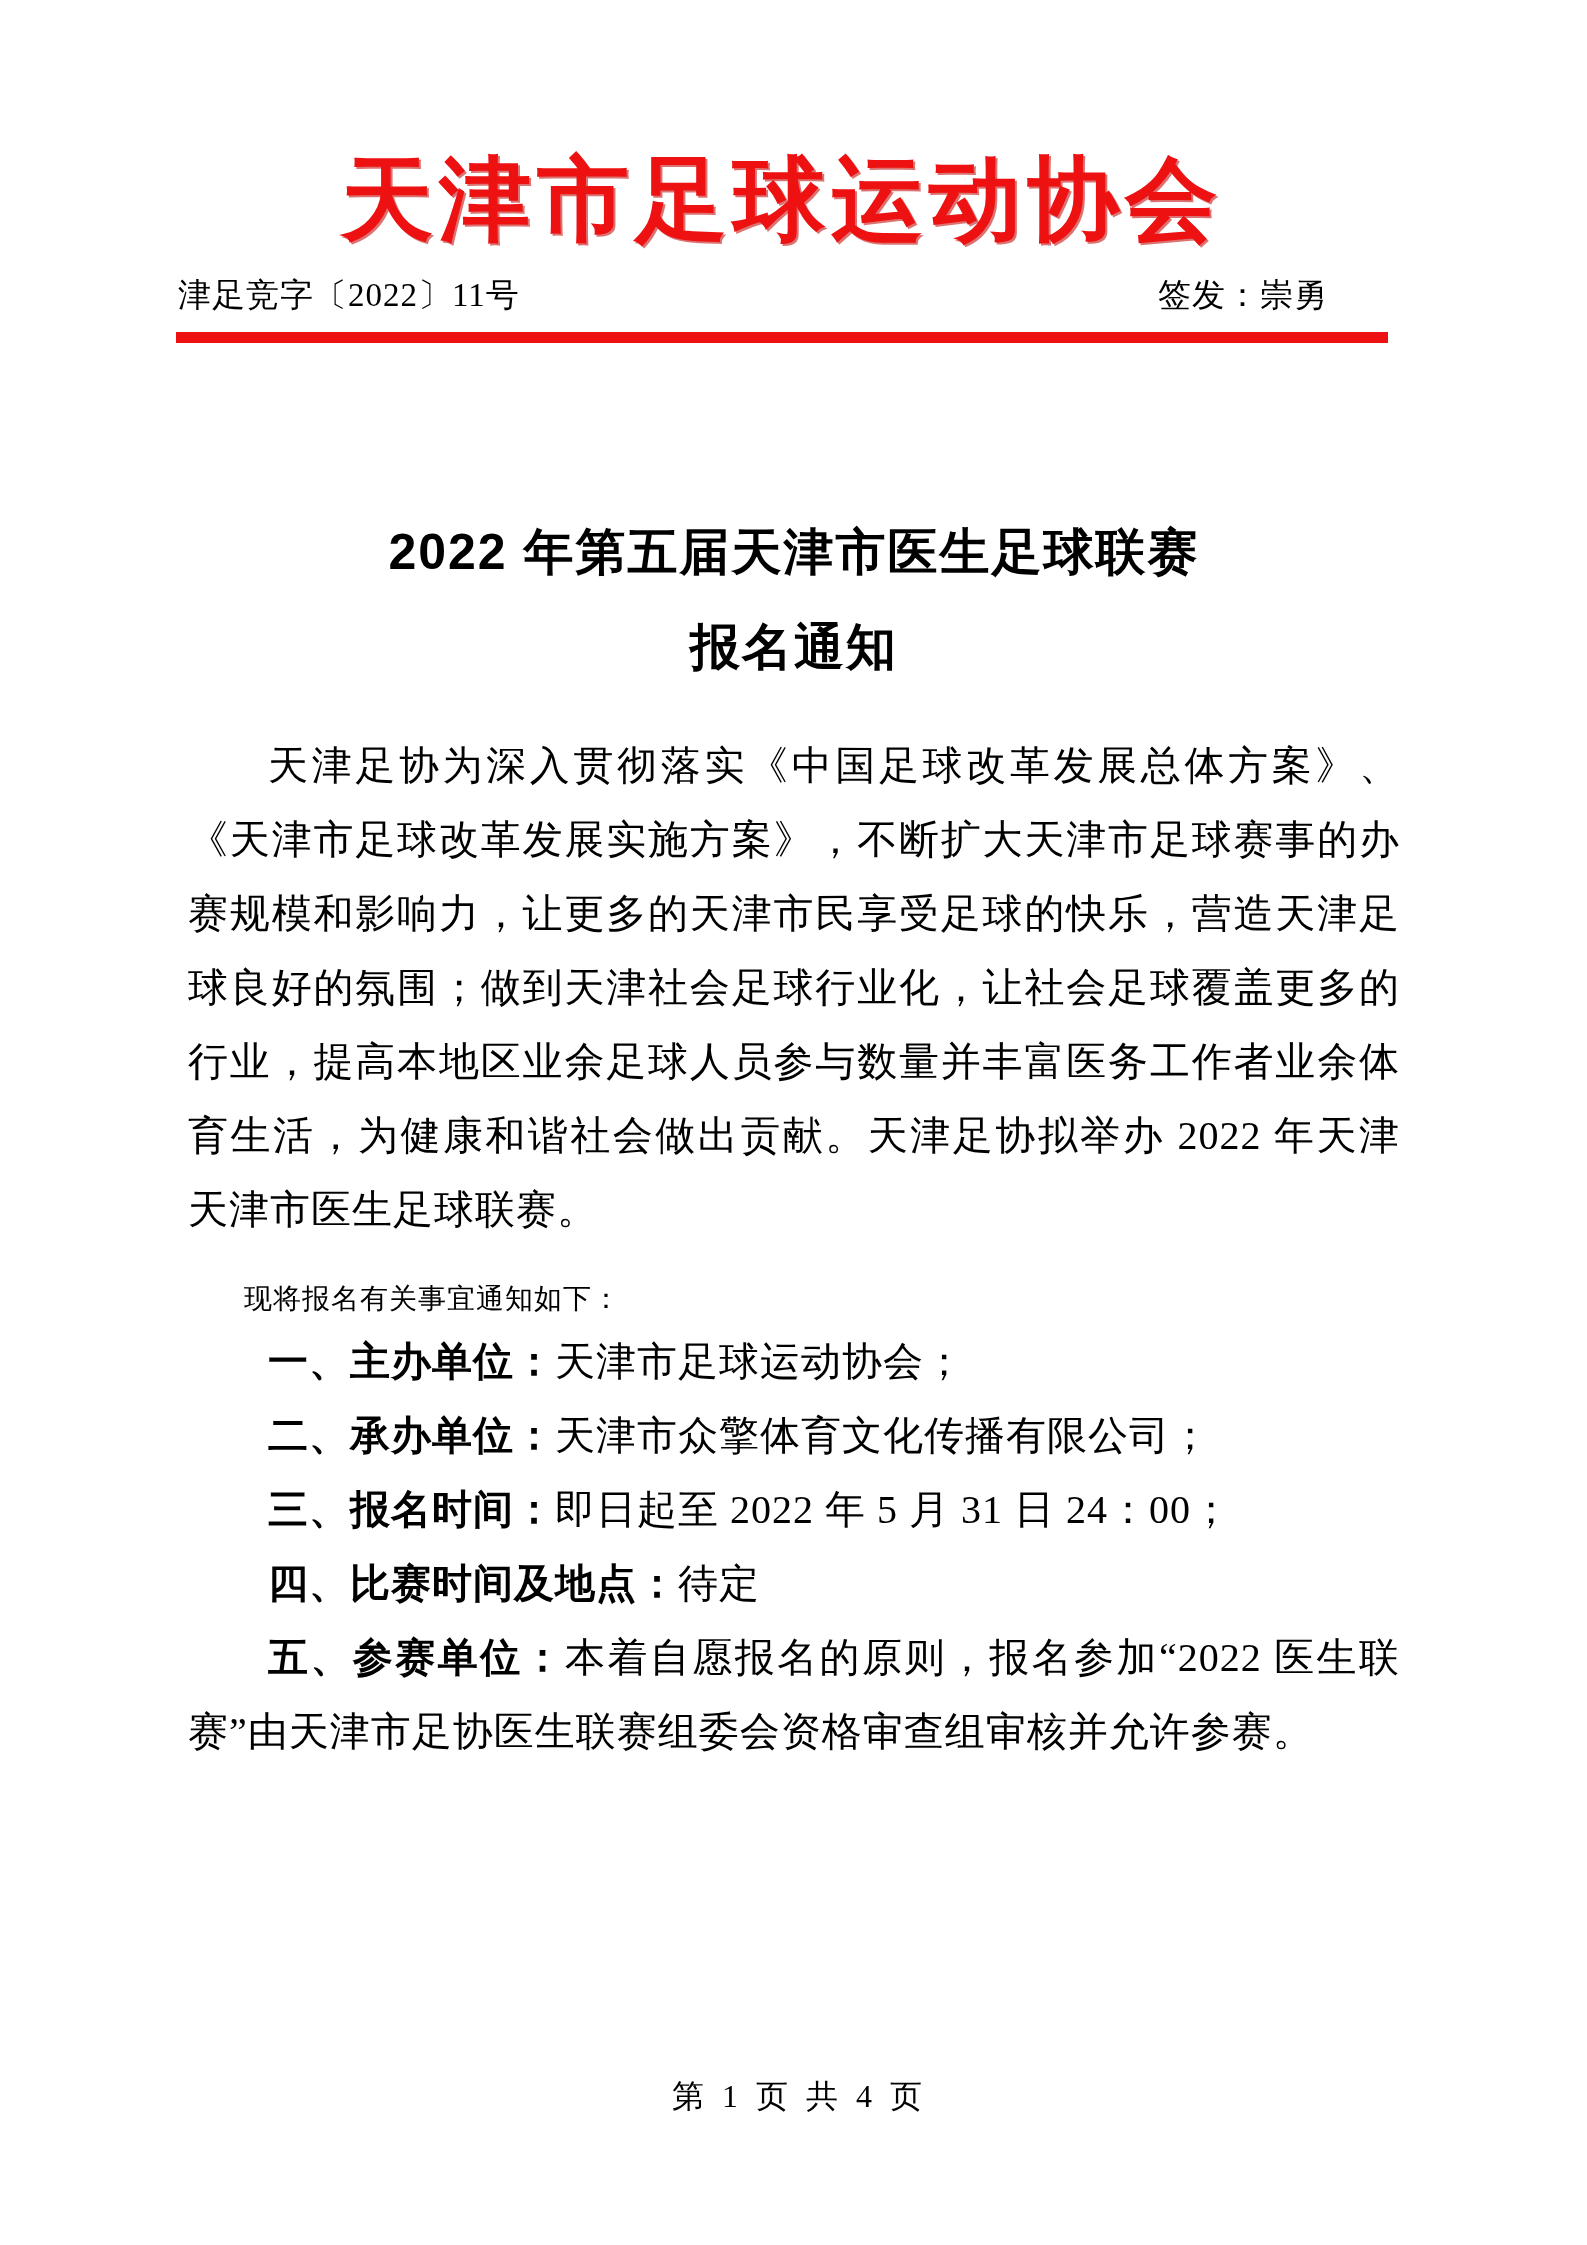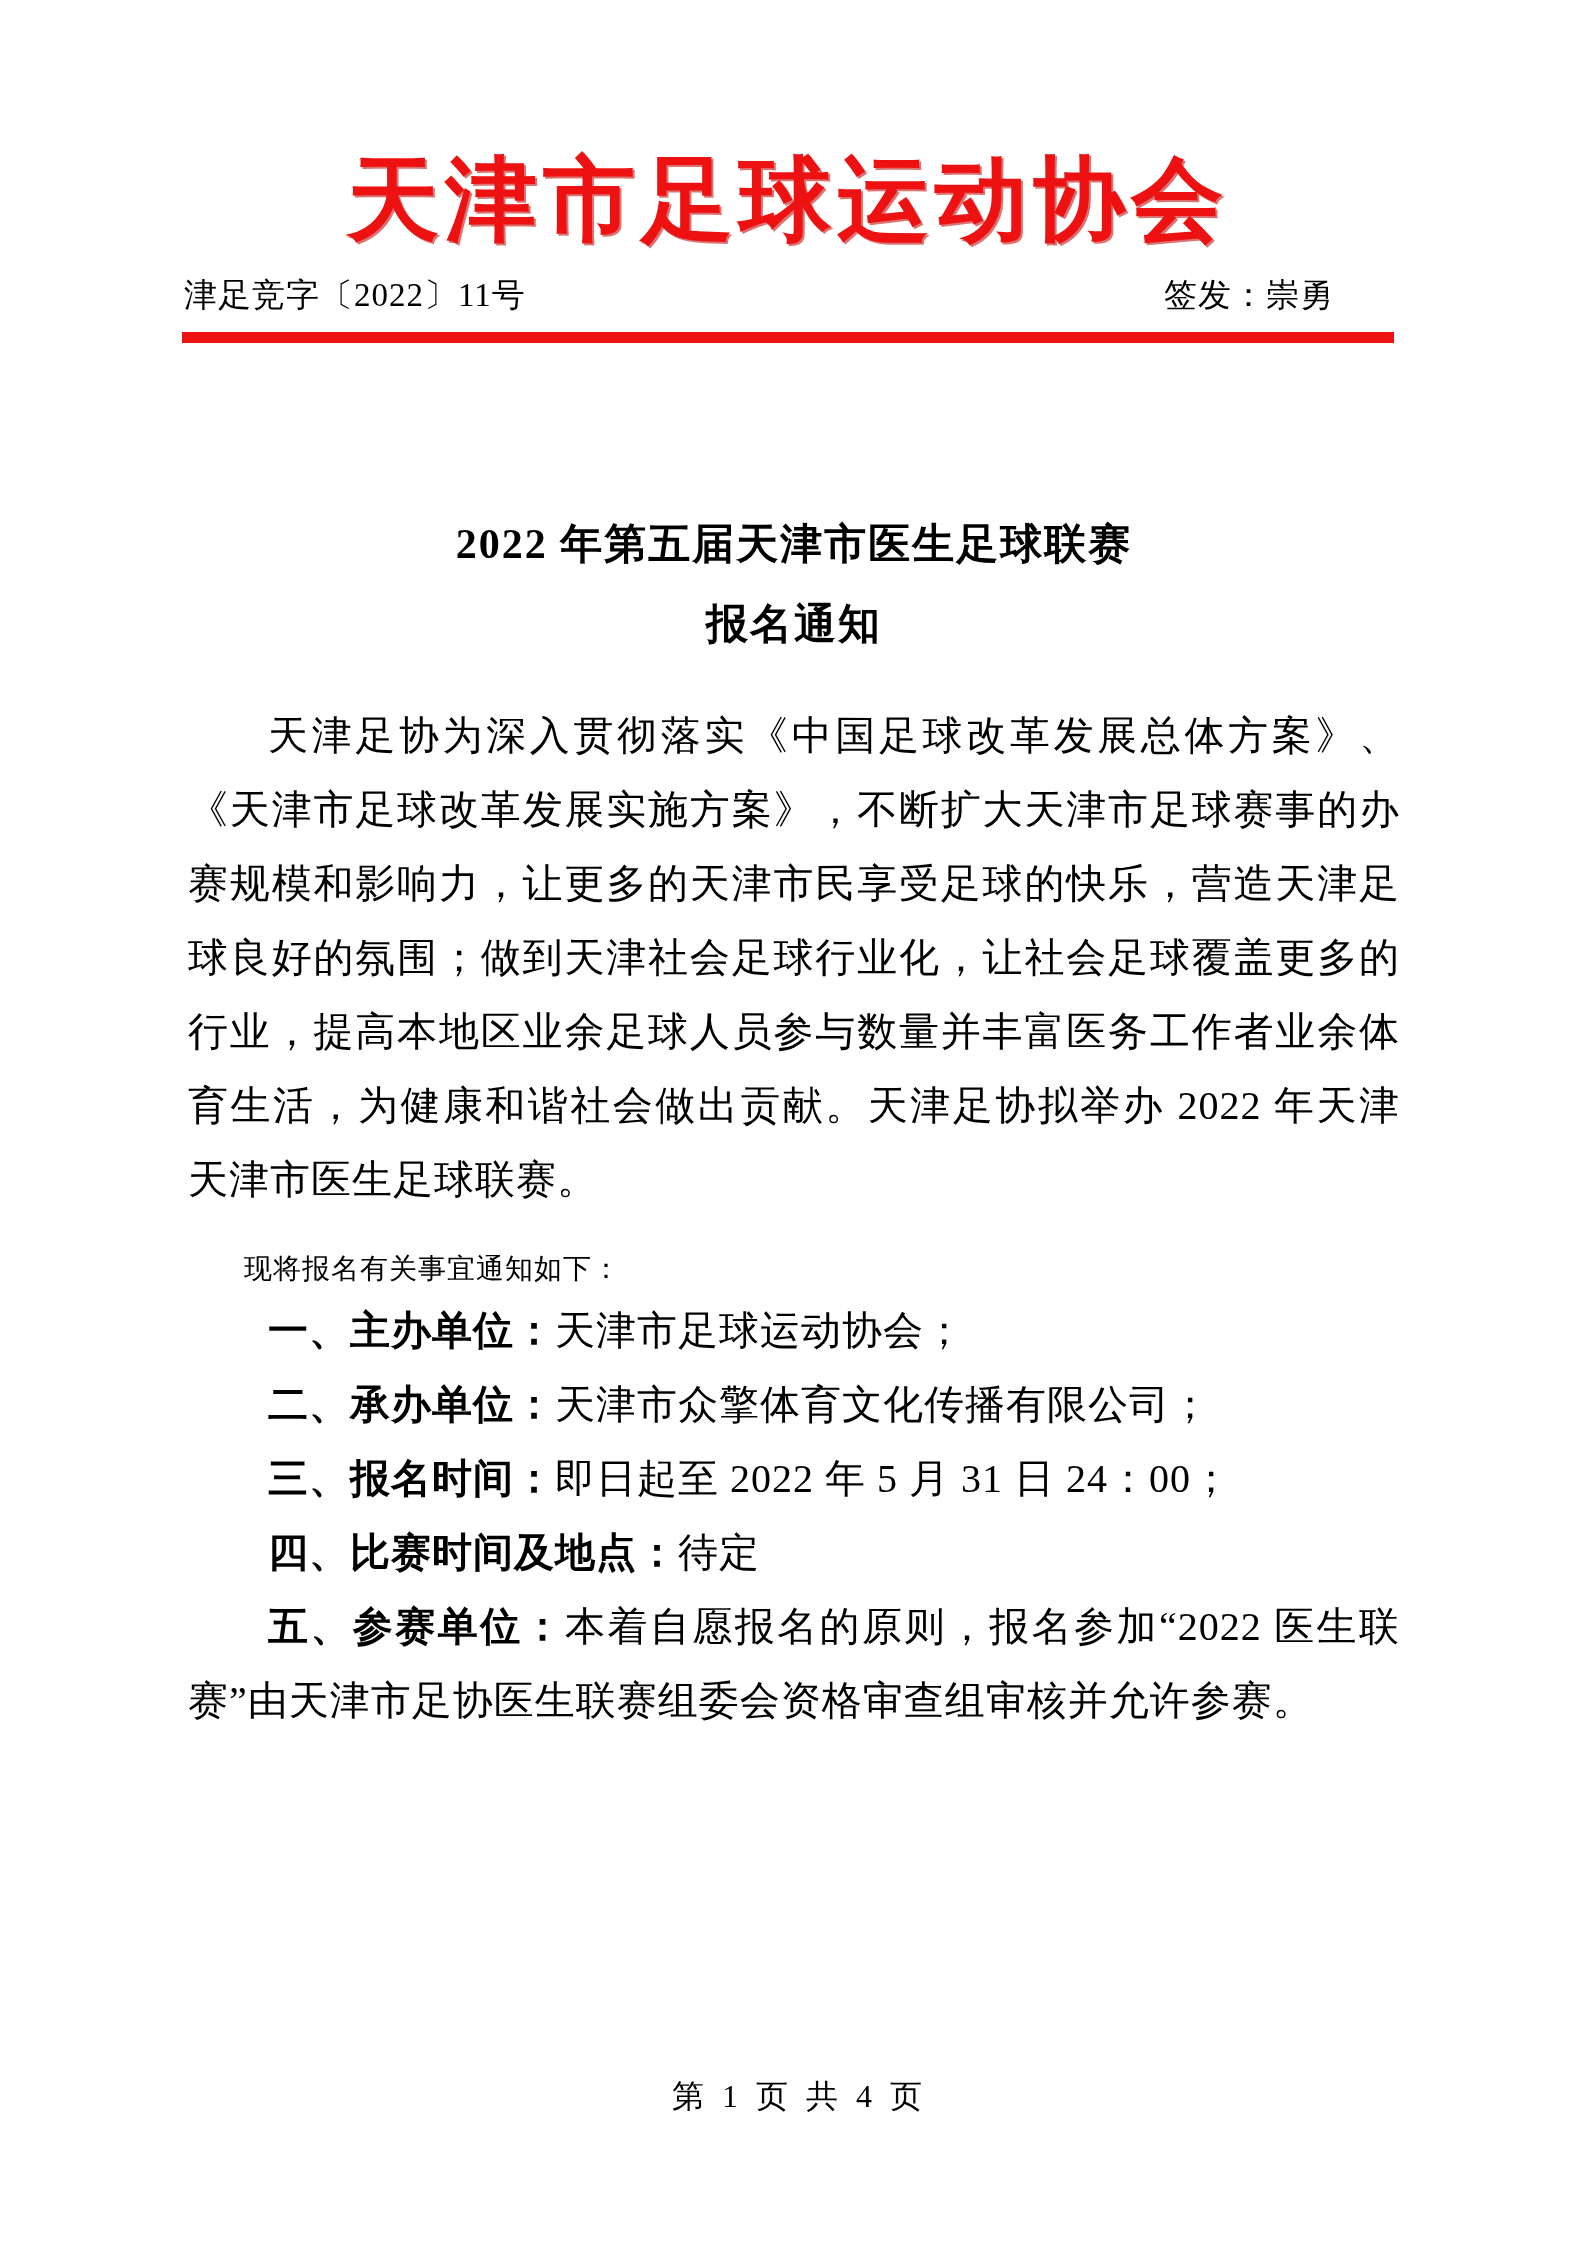--- a/index.html
+++ b/index.html
@@ -18,21 +18,21 @@
 
   .page {
     position: absolute;
     inset: 0;
     background: #ffffff;
   }
 
   
   .letterhead {
     position: absolute;
-    left: 182px;
+    left: 176px;
     top: 150px;
     width: 1212px;
   }
 
   .org-title {
     text-align: center;
     color: #ee1111;
     font-family: "DejaVu Sans", "Liberation Sans", sans-serif;
     font-weight: 700;
     font-size: 92px;
@@ -65,23 +65,23 @@
   
   .doc-body {
     position: absolute;
     left: 188px;
     top: 505px;
     width: 1212px;
   }
 
   .doc-title {
     text-align: center;
-    font-family: Liberation Serif, serif;
+    font-family: Liberation Sans, sans-serif;
     font-weight: 700;
-    font-size: 42px;
+    font-size: 50px;
     line-height: 1.9;
     letter-spacing: 2px;
     white-space: nowrap;
   }
 
   .para {
     font-size: 40px;
     line-height: 1.85;
     text-align: justify;
     text-justify: inter-ideograph;

